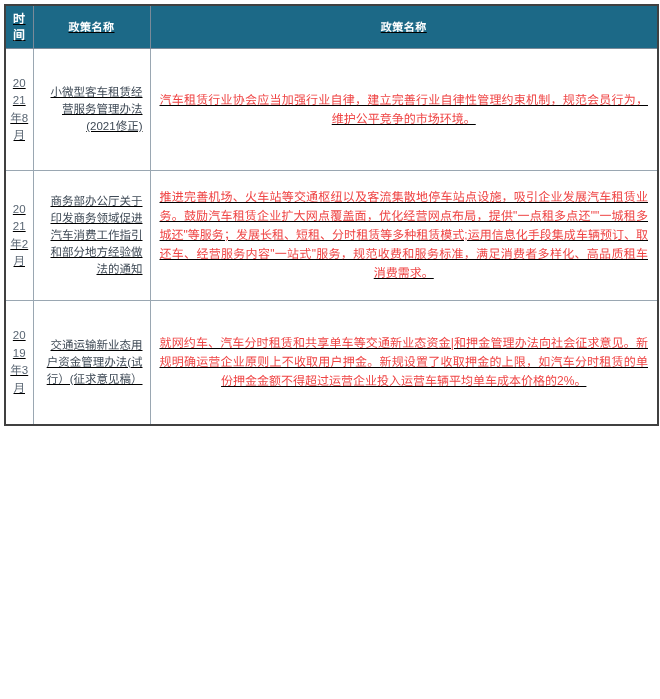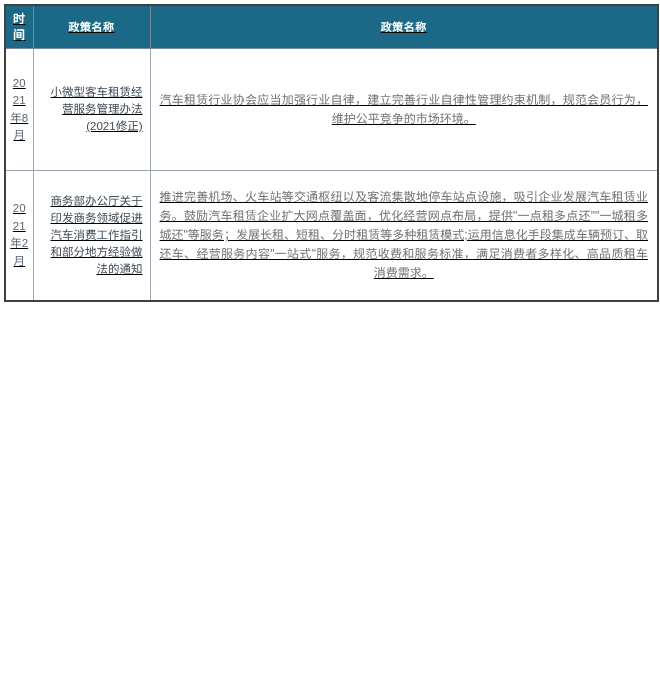--- a/index.html
+++ b/index.html
@@ -70,21 +70,21 @@
     font-size: 11.5px;
     line-height: 17px;
     padding: 4px 7px;
     color: #3f4a56;
   }
   td.cell-body {
     text-align: center;
     font-size: 12px;
     line-height: 19px;
     padding: 6px 9px;
-    color: #737373;
+    color: #ef4444;
     text-align: justify;
     text-align-last: center;
   }
   tbody tr.r1 { height: 122px; }
   tbody tr.r2 { height: 130px; }
   tbody tr.r3 { height: 144px; }
   tbody tr.r4 { height: 126px; }
   tbody tr.r5 { height: 124px; }
 </style>
 </head>
@@ -108,15 +108,20 @@
       <tr class="r1">
         <td class="cell-time">2021年8月</td>
         <td class="cell-name">小微型客车租赁经营服务管理办法(2021修正)</td>
         <td class="cell-body">汽车租赁行业协会应当加强行业自律，建立完善行业自律性管理约束机制，规范会员行为，维护公平竞争的市场环境。</td>
       </tr>
       <tr class="r2">
         <td class="cell-time">2021年2月</td>
         <td class="cell-name">商务部办公厅关于印发商务领域促进汽车消费工作指引和部分地方经验做法的通知</td>
         <td class="cell-body">推进完善机场、火车站等交通枢纽以及客流集散地停车站点设施，吸引企业发展汽车租赁业务。鼓励汽车租赁企业扩大网点覆盖面，优化经营网点布局，提供"一点租多点还""一城租多城还"等服务；发展长租、短租、分时租赁等多种租赁模式;运用信息化手段集成车辆预订、取还车、经营服务内容"一站式"服务，规范收费和服务标准，满足消费者多样化、高品质租车消费需求。</td>
       </tr>
+      <tr class="r5">
+        <td class="cell-time">2019年3月</td>
+        <td class="cell-name">交通运输新业态用户资金管理办法(试行）(征求意见稿）</td>
+        <td class="cell-body">就网约车、汽车分时租赁和共享单车等交通新业态资金|和押金管理办法向社会征求意见。新规明确运营企业原则上不收取用户押金。新规设置了收取押金的上限，如汽车分时租赁的单份押金金额不得超过运营企业投入运营车辆平均单车成本价格的2%。</td>
+      </tr>
     </tbody>
   </table>
 </div>
 
 </body></html>

